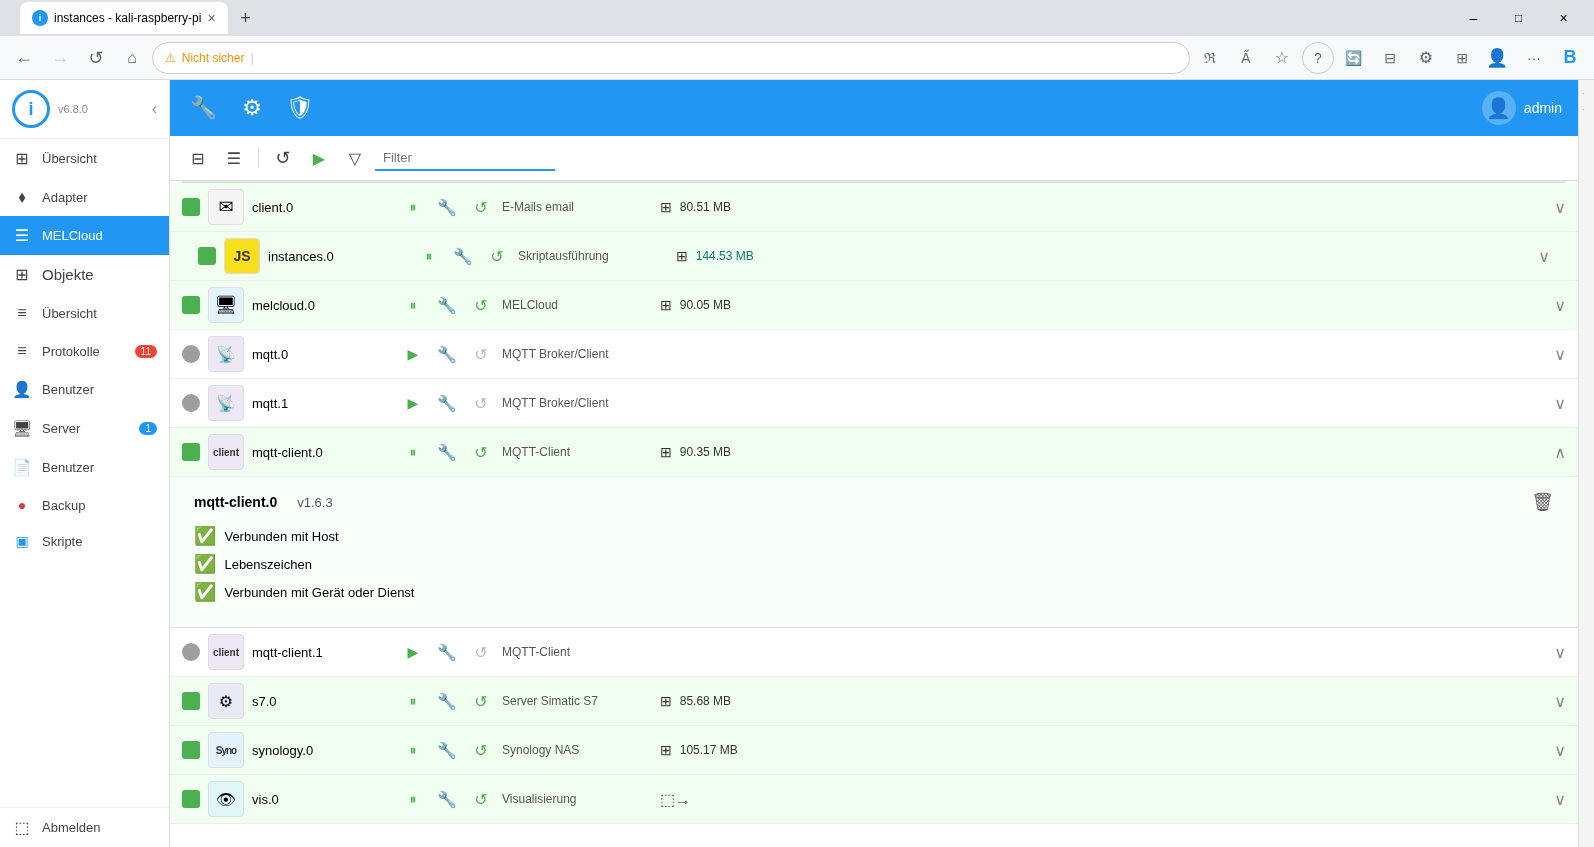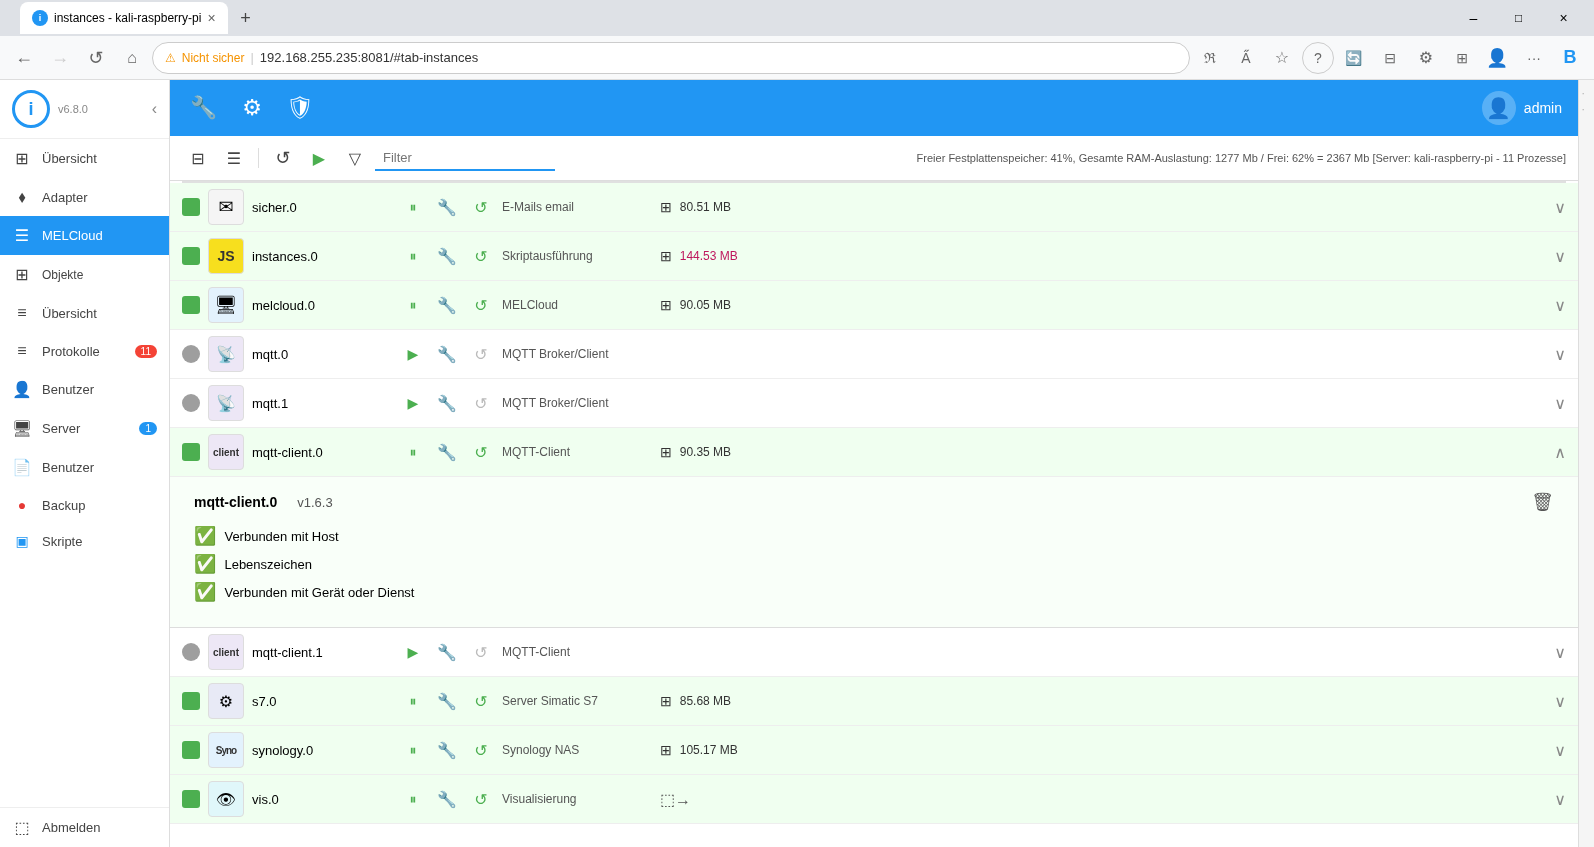--- a/index.html
+++ b/index.html
@@ -38,21 +38,20 @@
   <div style="display:flex; align-items:center; height:44px; background:#f8f9fa; padding:0 8px; gap:4px; border-bottom:1px solid #ddd;">
     <button style="width:32px; height:32px; display:flex; align-items:center; justify-content:center; cursor:pointer; border-radius:50%; color:#666; font-size:18px; border:none; background:none;">←</button>
     <button style="width:32px; height:32px; display:flex; align-items:center; justify-content:center; cursor:pointer; border-radius:50%; color:#ccc; font-size:18px; border:none; background:none;">→</button>
     <button style="width:32px; height:32px; display:flex; align-items:center; justify-content:center; cursor:pointer; border-radius:50%; color:#666; font-size:18px; border:none; background:none;">↺</button>
     <button style="width:32px; height:32px; display:flex; align-items:center; justify-content:center; cursor:pointer; border-radius:50%; color:#666; font-size:16px; border:none; background:none;">⌂</button>
 
     <div style="flex:1; display:flex; align-items:center; background:white; border:1px solid #ccc; border-radius:20px; padding:0 12px; height:32px; gap:6px; cursor:text;">
       <span style="color:#f59300; font-size:12px;">⚠</span>
       <span style="color:#f59300; font-size:12px;">Nicht sicher</span>
       <span style="color:#ccc;">|</span>
-      <span style="font-size:13px; color:#333; flex:1;">192.168.255.235:8081/#tab-instances</span>
     </div>
 
     <button style="width:32px; height:32px; display:flex; align-items:center; justify-content:center; cursor:pointer; border-radius:50%; color:#666; font-size:14px; border:none; background:none;">ℜ</button>
     <button style="width:32px; height:32px; display:flex; align-items:center; justify-content:center; cursor:pointer; border-radius:50%; color:#666; font-size:14px; border:none; background:none;">A̋</button>
     <button style="width:32px; height:32px; display:flex; align-items:center; justify-content:center; cursor:pointer; border-radius:50%; color:#666; font-size:16px; border:none; background:none;">☆</button>
     <button style="width:32px; height:32px; display:flex; align-items:center; justify-content:center; cursor:pointer; border-radius:50%; color:#666; font-size:14px; border:none; background:none; border:1px solid #ccc;">?</button>
     <button style="width:32px; height:32px; display:flex; align-items:center; justify-content:center; cursor:pointer; border-radius:50%; color:#666; font-size:14px; border:none; background:none;">🔄</button>
     <button style="width:32px; height:32px; display:flex; align-items:center; justify-content:center; cursor:pointer; border-radius:50%; color:#666; font-size:14px; border:none; background:none;">⊟</button>
     <button style="width:32px; height:32px; display:flex; align-items:center; justify-content:center; cursor:pointer; border-radius:50%; color:#666; font-size:16px; border:none; background:none;">⚙</button>
     <button style="width:32px; height:32px; display:flex; align-items:center; justify-content:center; cursor:pointer; border-radius:50%; color:#666; font-size:14px; border:none; background:none;">⊞</button>
@@ -84,21 +83,21 @@
           <span style="font-size:13px;">Adapter</span>
         </div>
 
         <div style="display:flex; align-items:center; gap:10px; padding:10px 12px; cursor:pointer; background:#2196F3; color:white;">
           <span style="font-size:16px; width:20px; text-align:center;">☰</span>
           <span style="font-size:13px;">MELCloud</span>
         </div>
 
         <div style="display:flex; align-items:center; gap:10px; padding:10px 12px; cursor:pointer; color:#444;">
           <span style="font-size:16px; width:20px; text-align:center;">⊞</span>
-          <span style="font-size:12px;">Objekte</span>
+          <span style="font-size:15px;">Objekte</span>
         </div>
 
         <div style="display:flex; align-items:center; gap:10px; padding:10px 12px; cursor:pointer; color:#444;">
           <span style="font-size:16px; width:20px; text-align:center;">≡</span>
           <span style="font-size:13px;">Übersicht</span>
         </div>
 
         <div style="display:flex; align-items:center; gap:10px; padding:10px 12px; cursor:pointer; color:#444;">
           <span style="font-size:16px; width:20px; text-align:center;">≡</span>
           <span style="font-size:13px;">Protokolle</span>
@@ -155,50 +154,49 @@
 
       <div style="display:flex; align-items:center; gap:4px; padding:6px 12px; border-bottom:1px solid #ddd; background:white;">
         <button style="width:32px; height:32px; display:flex; align-items:center; justify-content:center; cursor:pointer; color:#444; font-size:16px; border:none; background:none;">⊟</button>
         <button style="width:32px; height:32px; display:flex; align-items:center; justify-content:center; cursor:pointer; color:#444; font-size:16px; border:none; background:none;">☰</button>
         <div style="width:1px; height:20px; background:#ddd; margin:0 4px;"></div>
         <button style="width:32px; height:32px; display:flex; align-items:center; justify-content:center; cursor:pointer; color:#444; font-size:18px; border:none; background:none;">↺</button>
         <button style="width:32px; height:32px; display:flex; align-items:center; justify-content:center; cursor:pointer; color:#444; font-size:16px; border:none; background:none; color:#4caf50;">▶</button>
         <button style="width:32px; height:32px; display:flex; align-items:center; justify-content:center; cursor:pointer; color:#444; font-size:16px; border:none; background:none;">▽</button>
         <input type="text" style="border-top: none; border-right: none; border-left: none; border-image: initial; border-bottom: 2px solid rgb(33, 150, 243); padding: 4px 8px; font-size: 13px; width: 180px; outline: none; color: rgb(153, 153, 153); background: transparent;" placeholder="Filter">
         <div style="flex:1;"></div>
-        <span style="font-size:11px; color:#555;">Freier Festplattenspeicher: 41%, Gesamte RAM-Auslastung: 1277 Mb / Frei: 62% = 2367 Mb [Server: kali-raspberry-pi - 11 Prozesse]</span>
       </div>
 
       <div style="flex:1; overflow-y:auto; background:white;">
 
         <div style="height:2px; background:#e0e0e0; margin:0 12px;"></div>
 
         <div style="display:flex; align-items:center; padding:6px 12px; border-bottom:1px solid #eee; min-height:48px; gap:8px; background:#f0fff0;">
           <div style="width:18px; height:18px; background:#4caf50; border-radius:3px; flex-shrink:0;"></div>
           <div style="width:36px; height:36px; background:#f5f5f5; border-radius:4px; display:flex; align-items:center; justify-content:center; font-size:18px; flex-shrink:0; border:1px solid #ddd;">✉</div>
-          <span style="width:140px; font-size:13px; font-weight:500;">sicher.0</span>
+          <span style="width:140px; font-size:13px; font-weight:500;">client.0</span>
           <button style="width:26px; height:26px; display:flex; align-items:center; justify-content:center; cursor:pointer; color:#4caf50; font-size:14px; border:none; background:none;">⏸</button>
           <button style="width:26px; height:26px; display:flex; align-items:center; justify-content:center; cursor:pointer; color:#666; font-size:16px; border:none; background:none;">🔧</button>
           <button style="width:26px; height:26px; display:flex; align-items:center; justify-content:center; cursor:pointer; color:#4caf50; font-size:16px; border:none; background:none;">↺</button>
           <span style="width:150px; font-size:12px; color:#555;">E-Mails email</span>
           <span style="font-size:14px; color:#333;">⊞</span>
           <span style="font-size:12px; color:#333; width:80px;">80.51 MB</span>
           <span style="margin-left:auto; cursor:pointer; font-size:16px; color:#888;">∨</span>
         </div>
 
-        <div style="display:flex; align-items:center; padding:6px 12px; border-bottom:1px solid #eee; min-height:48px; gap:8px; background:#f0fff0;">
+        <div style="display:flex; align-items:center; padding:6px 28px; border-bottom:1px solid #eee; min-height:48px; gap:8px; background:#f0fff0;">
           <div style="width:18px; height:18px; background:#4caf50; border-radius:3px; flex-shrink:0;"></div>
           <div style="width:36px; height:36px; background:#f7df1e; border-radius:4px; display:flex; align-items:center; justify-content:center; font-size:14px; font-weight:bold; flex-shrink:0; color:#333; border:1px solid #ddd;">JS</div>
           <span style="width:140px; font-size:13px; font-weight:500;">instances.0</span>
           <button style="width:26px; height:26px; display:flex; align-items:center; justify-content:center; cursor:pointer; color:#4caf50; font-size:14px; border:none; background:none;">⏸</button>
           <button style="width:26px; height:26px; display:flex; align-items:center; justify-content:center; cursor:pointer; color:#666; font-size:16px; border:none; background:none;">🔧</button>
           <button style="width:26px; height:26px; display:flex; align-items:center; justify-content:center; cursor:pointer; color:#4caf50; font-size:16px; border:none; background:none;">↺</button>
           <span style="width:150px; font-size:12px; color:#555;">Skriptausführung</span>
           <span style="font-size:14px; color:#333;">⊞</span>
-          <span style="font-size:12px; color:#be185d; width:80px;">144.53 MB</span>
+          <span style="font-size:12px; color:#0f766e; width:80px;">144.53 MB</span>
           <span style="margin-left:auto; cursor:pointer; font-size:16px; color:#888;">∨</span>
         </div>
 
         <div style="display:flex; align-items:center; padding:6px 12px; border-bottom:1px solid #eee; min-height:48px; gap:8px; background:#f0fff0;">
           <div style="width:18px; height:18px; background:#4caf50; border-radius:3px; flex-shrink:0;"></div>
           <div style="width:36px; height:36px; background:#e3f2fd; border-radius:4px; display:flex; align-items:center; justify-content:center; font-size:18px; flex-shrink:0; border:1px solid #ddd;">🖥</div>
           <span style="width:140px; font-size:13px; font-weight:500;">melcloud.0</span>
           <button style="width:26px; height:26px; display:flex; align-items:center; justify-content:center; cursor:pointer; color:#4caf50; font-size:14px; border:none; background:none;">⏸</button>
           <button style="width:26px; height:26px; display:flex; align-items:center; justify-content:center; cursor:pointer; color:#666; font-size:16px; border:none; background:none;">🔧</button>
           <button style="width:26px; height:26px; display:flex; align-items:center; justify-content:center; cursor:pointer; color:#4caf50; font-size:16px; border:none; background:none;">↺</button>

